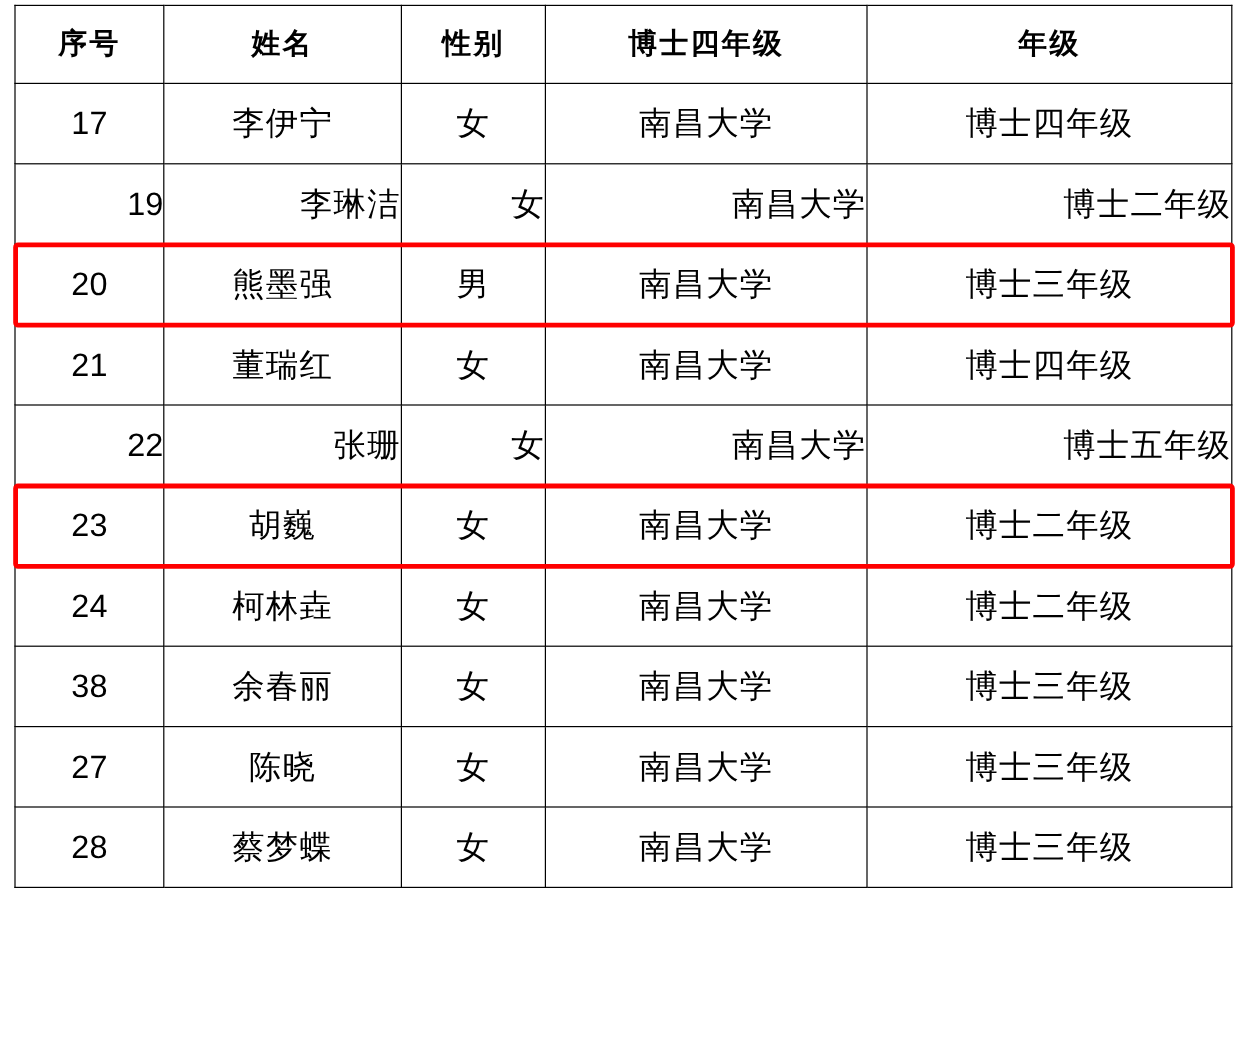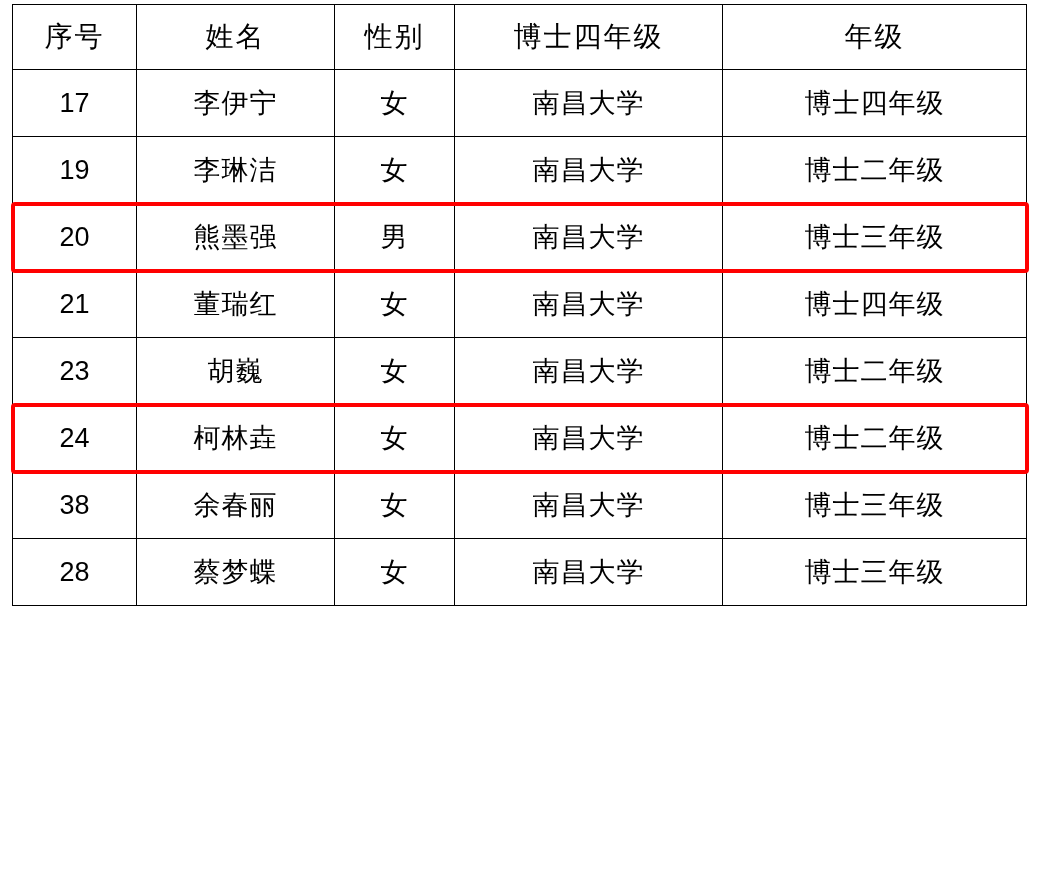--- a/index.html
+++ b/index.html
@@ -39,30 +39,31 @@
     vertical-align: middle;
     font-size: 27px;
     line-height: 1.2;
     padding: 0;
     height: 66px;
     font-weight: normal;
     letter-spacing: 1px;
   }
   table.roster thead th {
     height: 64px;
-    font-weight: normal;
-    font-size: 28px;
+    font-weight: bold;
+    font-size: 24px;
     letter-spacing: 2px;
   }
   table.roster td.num {
     font-family: Liberation Sans, sans-serif;
     letter-spacing: 0;
   }
   tr.highlight td {
     position: relative;
+    text-align: right;
   }
   
   .hl-box {
     position: absolute;
     border: 4px solid #ff0000;
     border-radius: 4px;
     box-sizing: border-box;
     pointer-events: none;
   }
 </style>
@@ -109,20 +110,27 @@
           <td>南昌大学</td>
           <td>博士三年级</td>
         </tr>
         <tr>
           <td class="num">21</td>
           <td>董瑞红</td>
           <td>女</td>
           <td>南昌大学</td>
           <td>博士四年级</td>
         </tr>
+        <tr class="highlight">
+          <td class="num">22</td>
+          <td>张珊</td>
+          <td>女</td>
+          <td>南昌大学</td>
+          <td>博士五年级</td>
+        </tr>
         <tr>
           <td class="num">23</td>
           <td>胡巍</td>
           <td>女</td>
           <td>南昌大学</td>
           <td>博士二年级</td>
         </tr>
         <tr>
           <td class="num">24</td>
           <td>柯林垚</td>
@@ -131,20 +139,27 @@
           <td>博士二年级</td>
         </tr>
         <tr>
           <td class="num">38</td>
           <td>余春丽</td>
           <td>女</td>
           <td>南昌大学</td>
           <td>博士三年级</td>
         </tr>
         <tr>
+          <td class="num">27</td>
+          <td>陈晓</td>
+          <td>女</td>
+          <td>南昌大学</td>
+          <td>博士三年级</td>
+        </tr>
+        <tr>
           <td class="num">28</td>
           <td>蔡梦蝶</td>
           <td>女</td>
           <td>南昌大学</td>
           <td>博士三年级</td>
         </tr>
       </tbody>
   </table>
 <div class="hl-box" style="border-color: rgb(255, 0, 0); left: 10.5px; top: 197.5px; width: 1018px; height: 71px;"></div>
     <div class="hl-box" style="border-color: rgb(255, 0, 0); left: 10.5px; top: 398.5px; width: 1018px; height: 71px;"></div>

